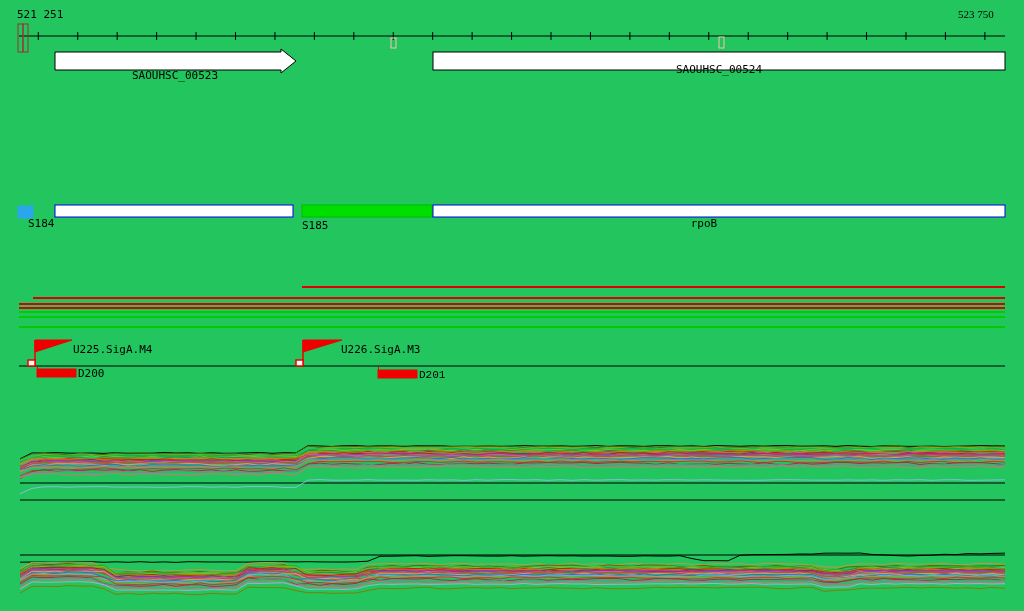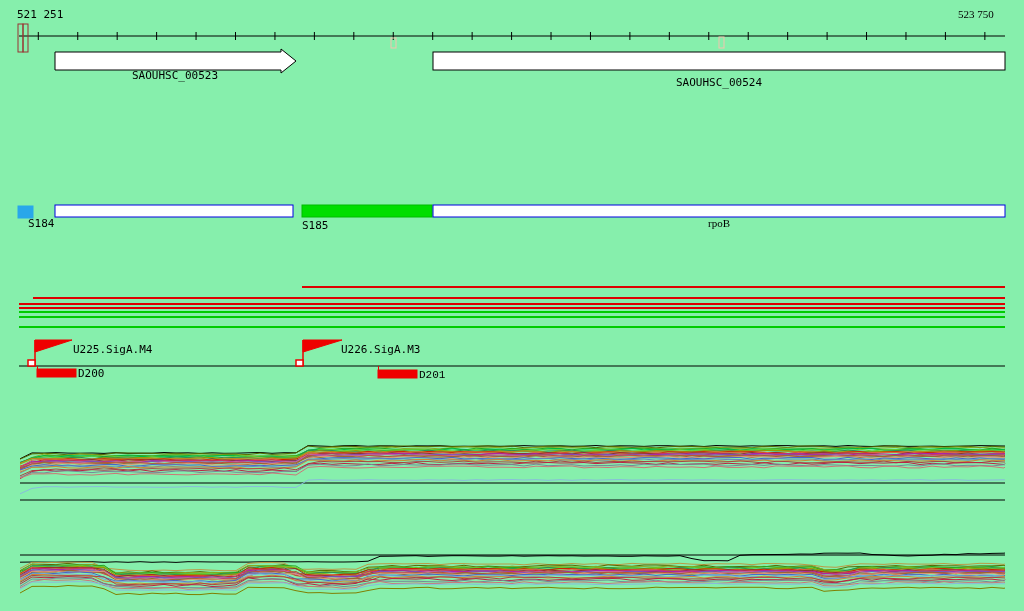--- a/index.html
+++ b/index.html
@@ -1,26 +1,26 @@
 <!DOCTYPE html>
 <html><head>
 <meta charset="utf-8">
 <style>
   html,body{margin:0;padding:0;background:#fff;}
-  .stage{position:relative;width:1024px;height:611px;background:#86efac;overflow:hidden;
+  .stage{position:relative;width:1024px;height:611px;background:#22c55e;overflow:hidden;
          font-family:"DejaVu Sans Mono","Liberation Mono",monospace;font-size:11px;color:#000;}
   svg.overlay{position:absolute;left:0;top:0;width:1024px;height:611px;}
   .lbl{position:absolute;white-space:pre;line-height:11px;}
   .l-ruler-left{left:17px;top:9px;}
   .l-ruler-right{left:958px;top:9px;font-family:Liberation Serif, serif;}
   .l-gene1{left:55px;top:70px;width:240px;text-align:center;}
-  .l-gene2{left:433px;top:77px;width:572px;text-align:center;}
+  .l-gene2{left:433px;top:64px;width:572px;text-align:center;}
   .l-s184{left:28px;top:218px;}
   .l-s185{left:302px;top:220px;width:130px;}
-  .l-rpob{left:433px;top:218px;width:572px;text-align:center;font-family:Liberation Serif, serif;}
+  .l-rpob{left:418px;top:218px;width:572px;text-align:center;}
   .l-u225{left:73px;top:344px;}
   .l-u226{left:341px;top:344px;}
   .l-d200{left:78px;top:368px;}
   .l-d201{left:419px;top:370px;font-family:Liberation Mono, monospace;}
 </style>
 </head>
 <body>
 
 <div class="stage">
 

